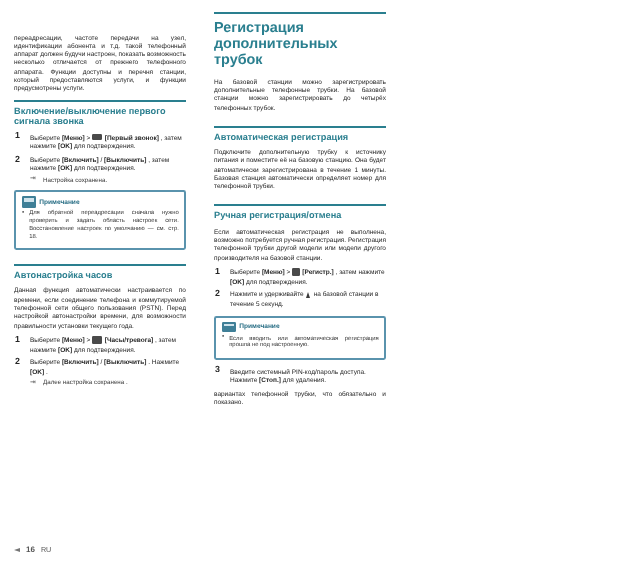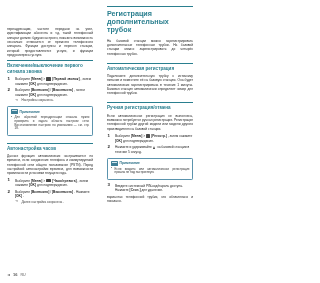--- a/index.html
+++ b/index.html
@@ -12,21 +12,21 @@
   }
   .page{
     position:relative;
     width:200px;height:283px;
     box-sizing:border-box;
     padding:6px 7px 0 7px;
   }
   .cols{
     display:flex;
     gap:14px;
-    align-items:flex-end;
+    align-items:center;
   }
   .col{width:86px;}
   
   .h1{
     color:#2a7f8f;
     font-size:7.2px;
     line-height:8.2px;
     font-weight:bold;
     margin:0 0 4px 0;
     padding-top:3px;

